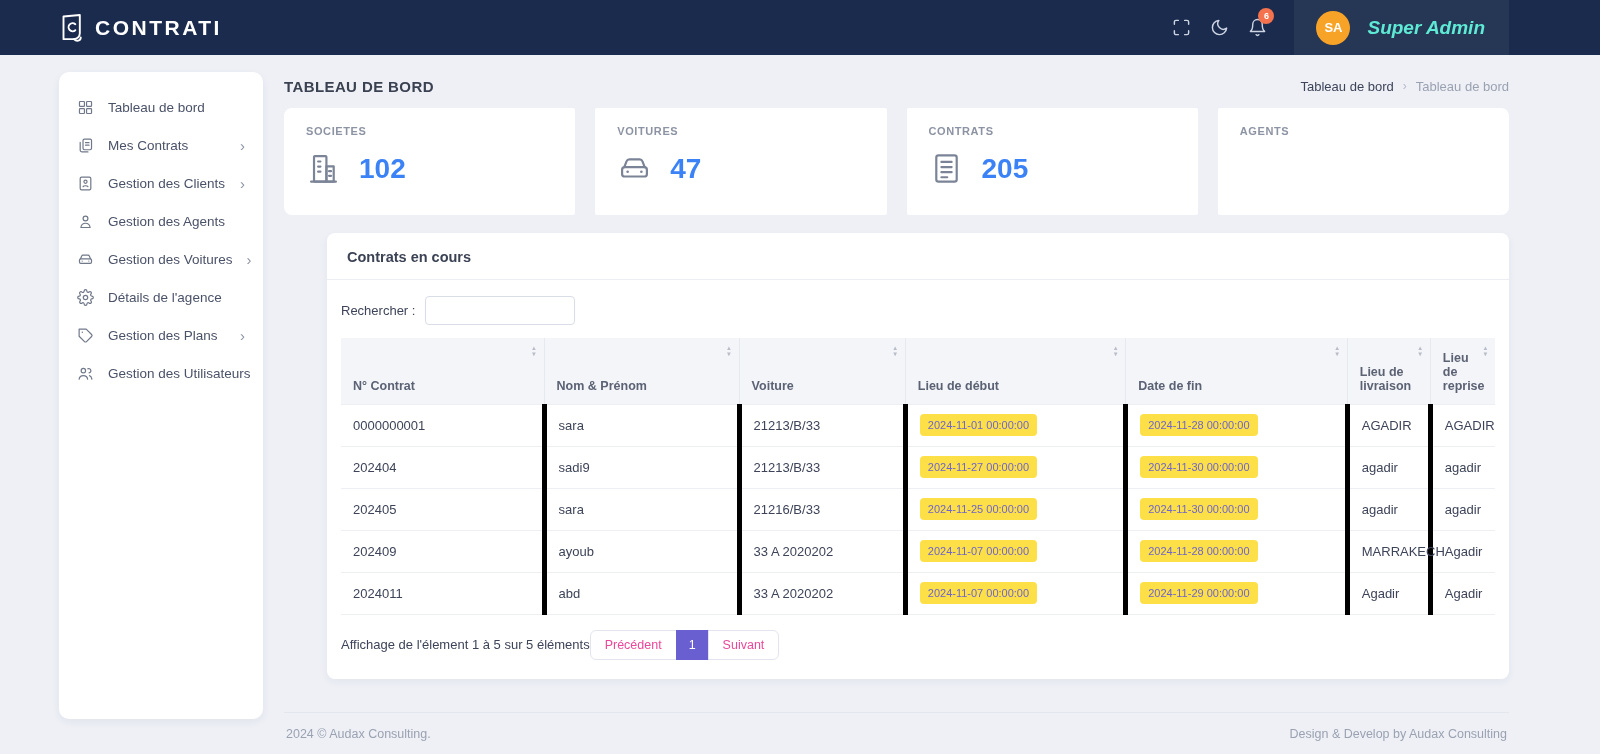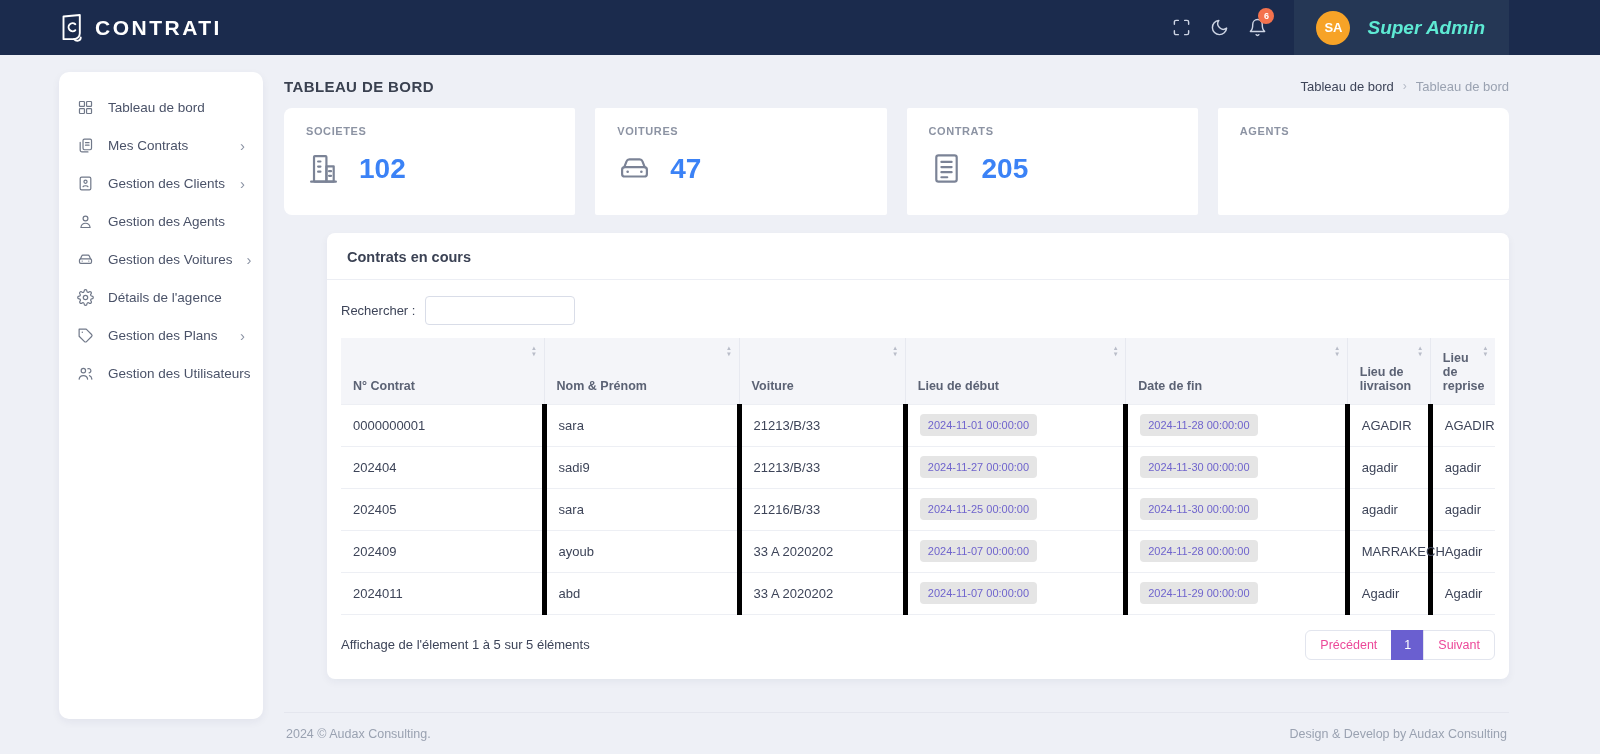--- a/index.html
+++ b/index.html
@@ -58,23 +58,23 @@
   .controls-right { display:flex; align-items:center; gap:10px; font-size:13px; color:#3d4458; }
   .search-input { width:150px; height:29px; border:1px solid #d9dde8; border-radius:4px; outline:none; padding:0 8px; font-size:13px; color:#3d4458; background:#fff; }
 
   table.data { width:calc(100% - 28px); margin:0 14px; border-collapse:collapse; table-layout:fixed; }
   table.data th { background:#f4f5f9; height:66px; vertical-align:bottom; text-align:left; padding:8px 12px 11px; font-size:12.5px; font-weight:600; color:#5b6274; position:relative; border-right:1px solid #e7e9f0; cursor:pointer; }
   table.data th:last-child { border-right:none; }
   .sort { position:absolute; top:7px; right:8px; display:flex; flex-direction:column; color:#b9bdc9; font-size:6.5px; line-height:5.5px; }
   table.data td { height:42px; padding:0 12px; font-size:13px; color:#3d4458; border-top:1px solid #edeff4; border-right:5px solid #000000; background:#fff; }
   table.data td:last-child { border-right:none; }
   table.data tbody tr:last-child td { border-bottom:1px solid #edeff4; }
-  .badge { display:inline-block; background:#e5e5e5; color:#6f64cd; font-size:11px; padding:5px 8px; border-radius:4px; white-space:nowrap; }
-
-  .table-footer { display:flex; justify-content:space-between; align-items:center; padding:15px 14px 19px; }
+  .badge { display:inline-block; background:#fde047; color:#6f64cd; font-size:11px; padding:5px 8px; border-radius:4px; white-space:nowrap; }
+
+  .table-footer { display:flex; justify-content:flex-start; align-items:center; padding:15px 14px 19px; }
   .tf-info { font-size:13px; color:#3d4458; }
   .pg { display:flex; }
   .pg-btn { font-size:12.5px; padding:7px 14px; border:1px solid #e2e5ee; background:#fff; color:#ec4899; cursor:pointer; }
   .pg-prev { border-radius:6px 0 0 6px; }
   .pg-num { background:#6a5fd0; border:1px solid #6a5fd0; color:#fff; padding:7px 12px; margin-left:-1px; }
   .pg-next { border-radius:0 6px 6px 0; margin-left:-1px; }
 
   
   .page-footer { margin-top:auto; border-top:1px solid #e4e6ee; padding:14px 2px 0; display:flex; justify-content:space-between; font-size:12.5px; color:#9aa2b1; height:42px; }
 </style>

